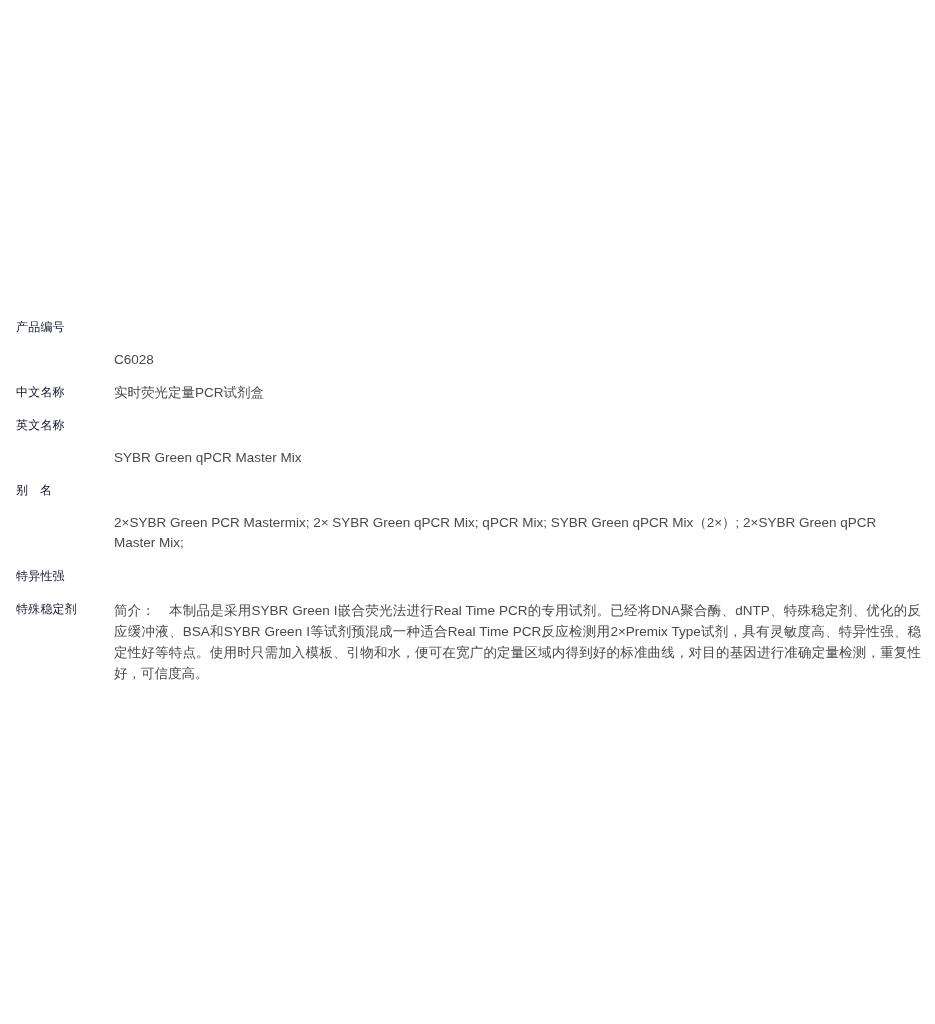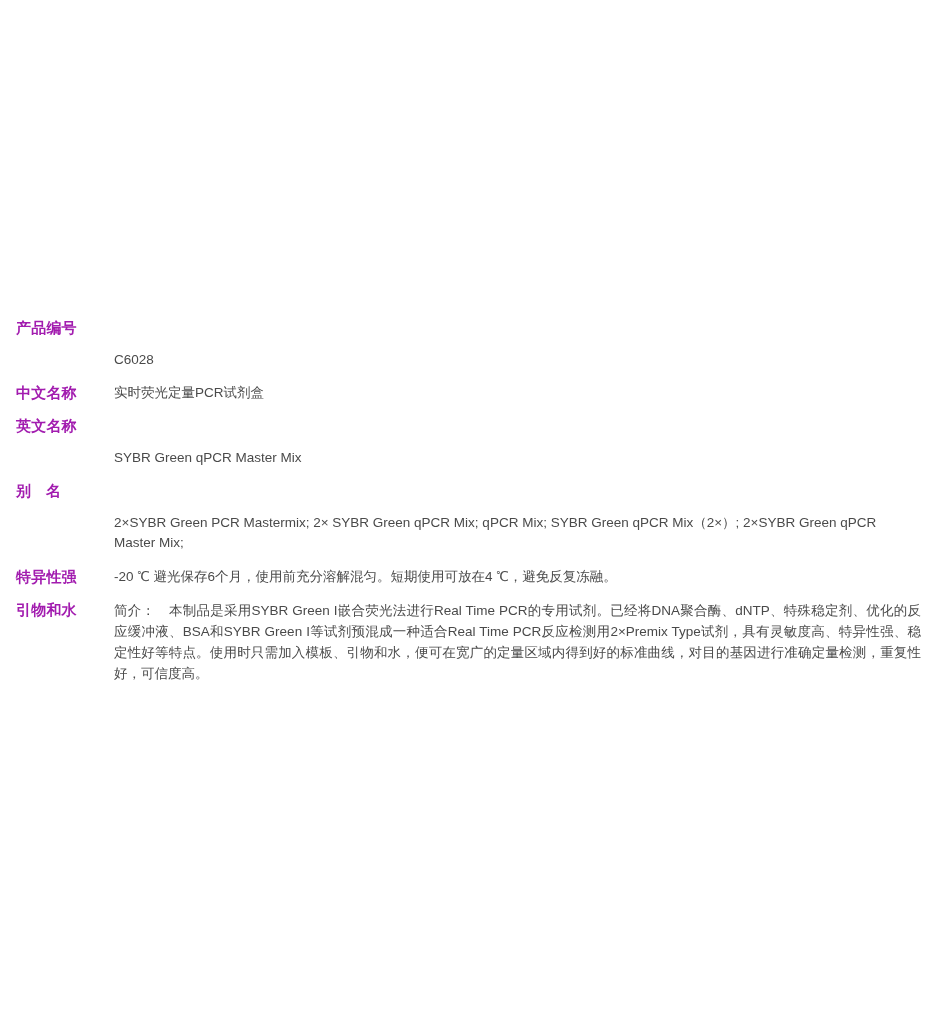--- a/index.html
+++ b/index.html
@@ -29,23 +29,23 @@
     width: 905px;
   }
   .spec-row {
     display: flex;
     align-items: flex-start;
     margin-bottom: 14px;
   }
   .spec-label {
     width: 98px;
     flex: 0 0 98px;
-    font-size: 15px;
-    font-weight: bold;
-    color: #a21caf;
+    font-size: 12px;
+    font-weight: normal;
+    color: #0f172a;
     line-height: 19px;
     letter-spacing: 0.2px;
   }
   .spec-label.spaced {
     letter-spacing: 0;
   }
   .spec-value {
     flex: 1 1 auto;
     font-size: 13.5px;
     color: #4a4a4a;
@@ -89,22 +89,21 @@
       <div class="spec-value latin">SYBR Green qPCR Master Mix</div>
     </div>
 
     <div class="spec-row row-alias">
       <div class="spec-label spaced">别　名</div>
       <div class="spec-value latin">2×SYBR Green PCR Mastermix; 2× SYBR Green qPCR Mix; qPCR Mix; SYBR Green qPCR Mix（2×）; 2×SYBR Green qPCR Master Mix;</div>
     </div>
 
     <div class="spec-row">
       <div class="spec-label">特异性强</div>
-      <div class="spec-value">-20 ℃ 避光保存6个月，使用前充分溶解混匀。短期使用可放在4 ℃，避免反复冻融。</div>
     </div>
 
     <div class="spec-row row-intro">
-      <div class="spec-label">引物和水</div>
+      <div class="spec-label">特殊稳定剂</div>
       <div class="spec-value">简介：　本制品是采用SYBR Green I嵌合荧光法进行Real Time PCR的专用试剂。已经将DNA聚合酶、dNTP、特殊稳定剂、优化的反应缓冲液、BSA和SYBR Green I等试剂预混成一种适合Real Time PCR反应检测用2×Premix Type试剂，具有灵敏度高、特异性强、稳定性好等特点。使用时只需加入模板、引物和水，便可在宽广的定量区域内得到好的标准曲线，对目的基因进行准确定量检测，重复性好，可信度高。</div>
     </div>
 
   </div>
 </div>
 
 </body></html>

